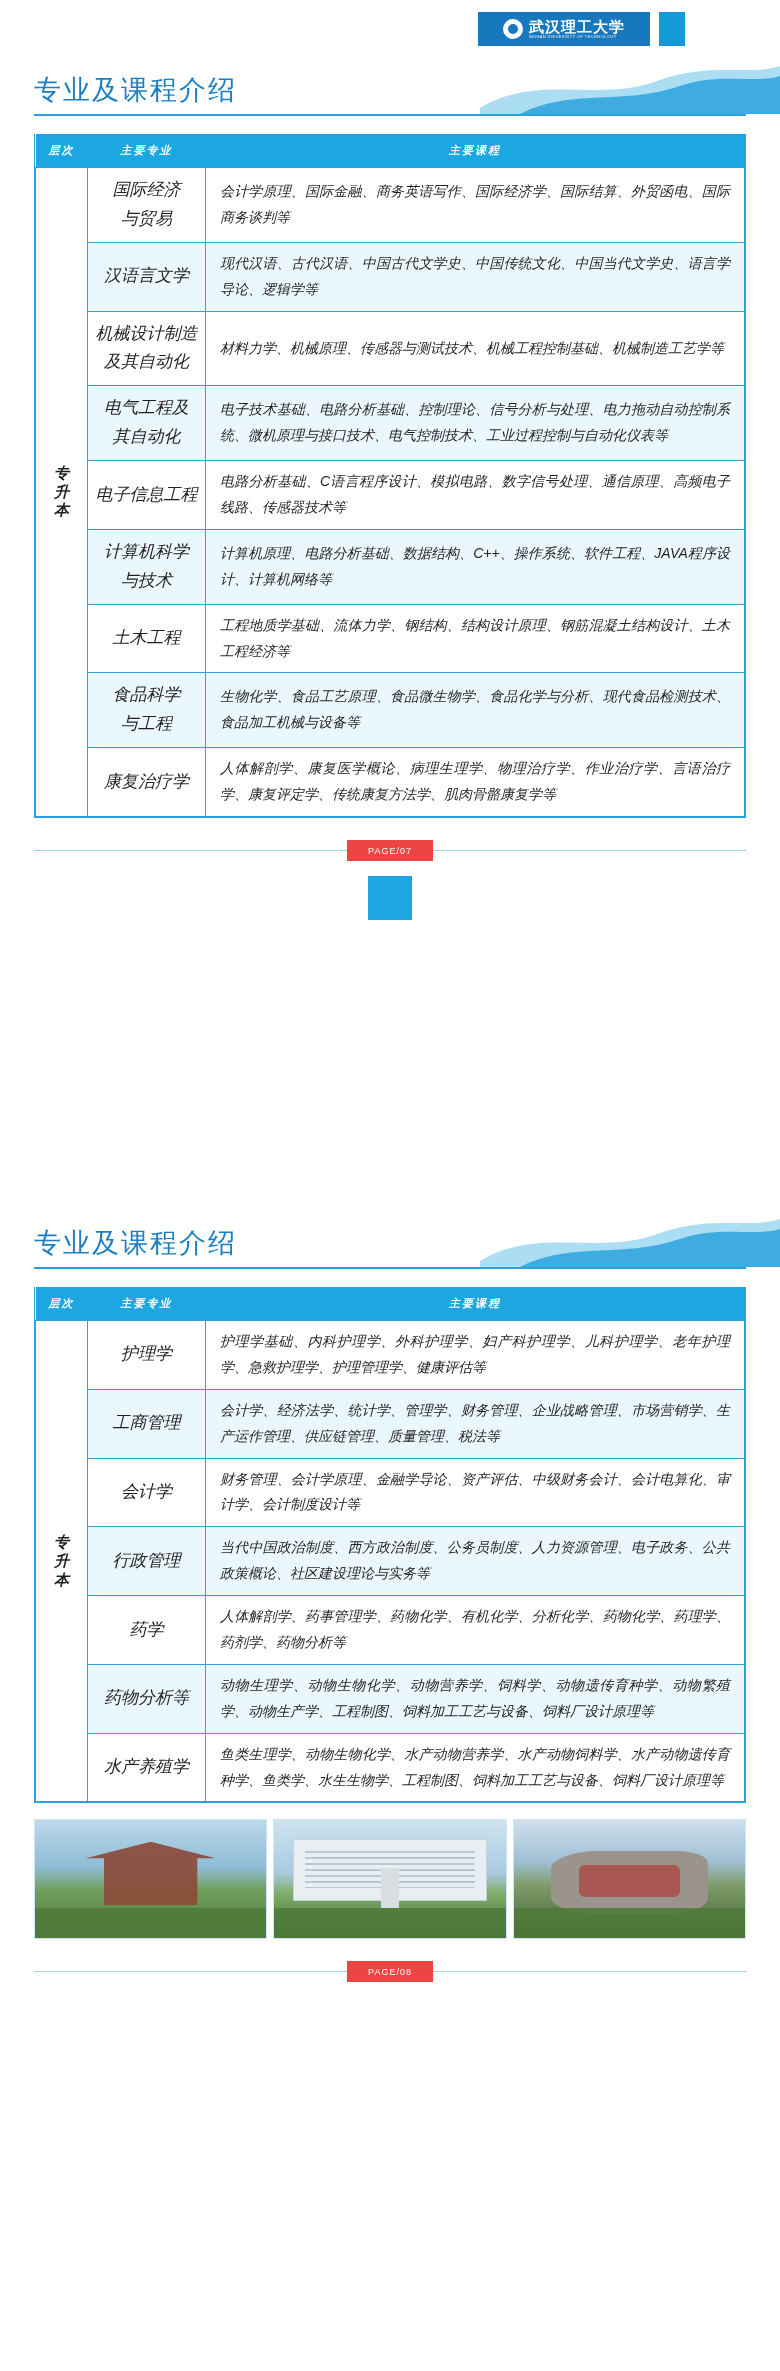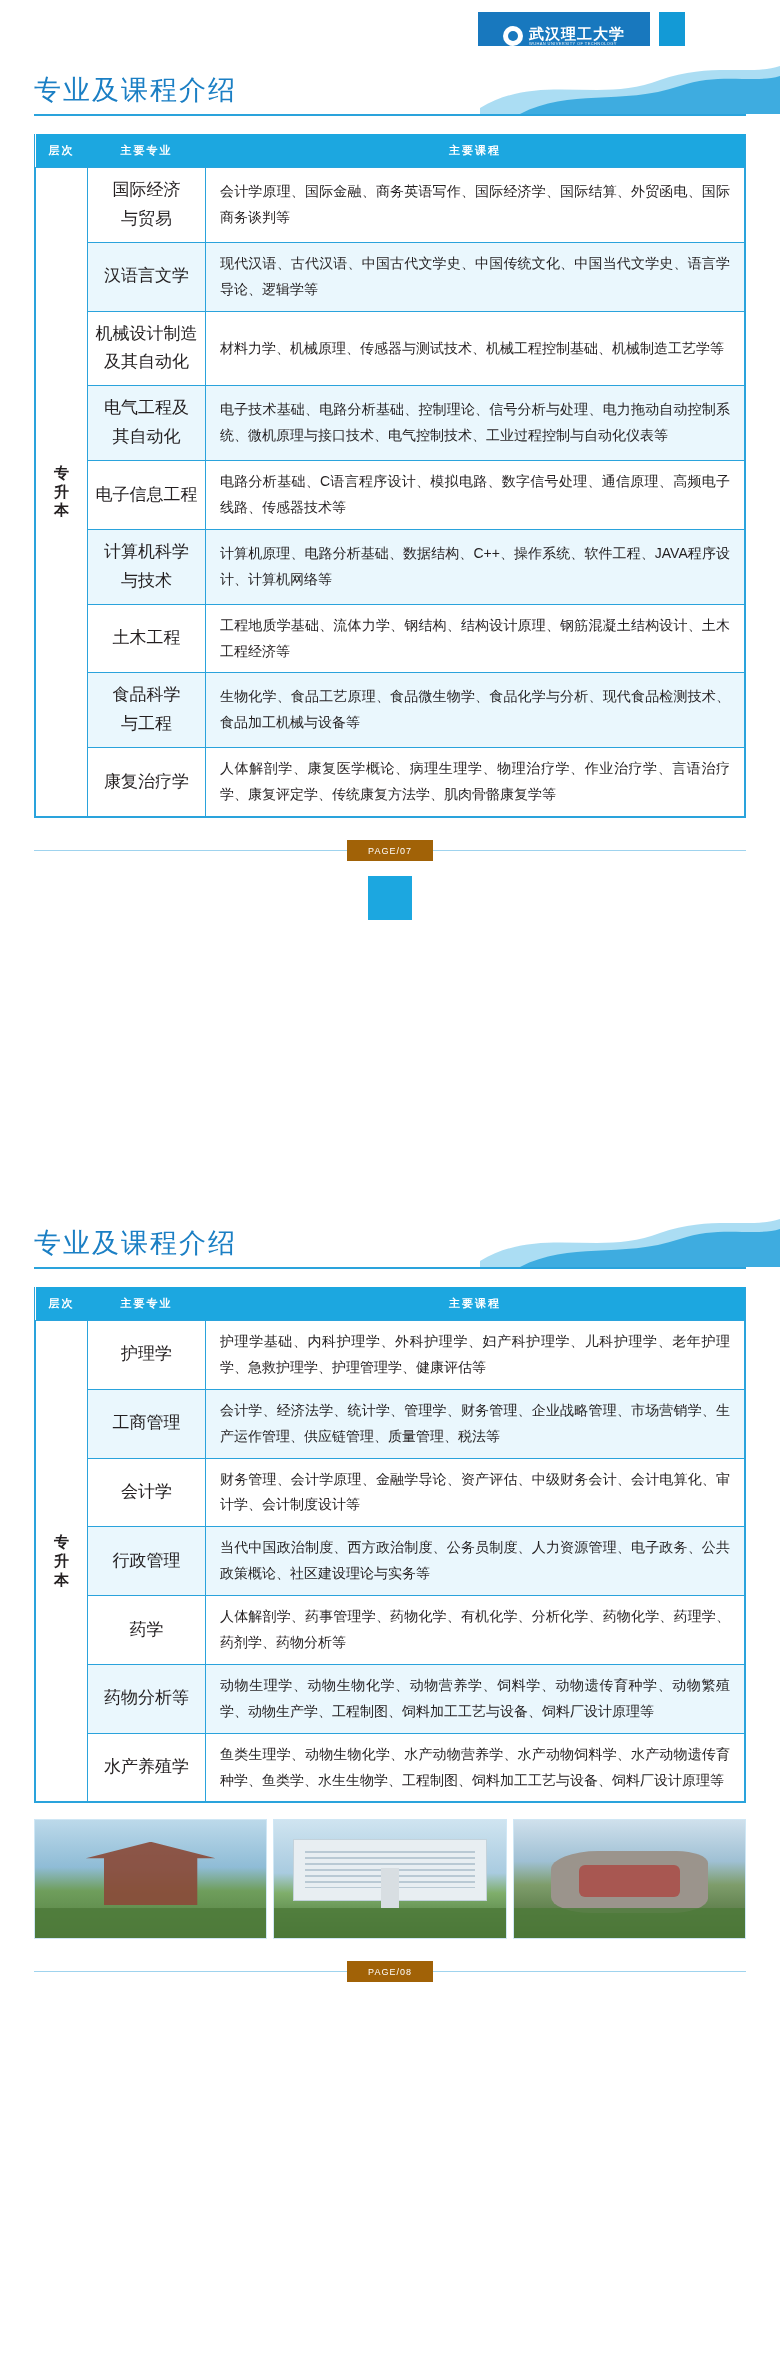--- a/index.html
+++ b/index.html
@@ -26,21 +26,21 @@
     width: 100%;
   }
   .logo-box {
     position: absolute;
     right: 130px;
     top: 12px;
     width: 172px;
     height: 34px;
     background: #1878be;
     display: flex;
-    align-items: flex-end;
+    align-items: center;
     justify-content: center;
   }
   .logo-inner {
     display: flex;
     align-items: center;
     gap: 6px;
   }
   .logo-mark {
     width: 20px;
     height: 20px;
@@ -127,20 +127,21 @@
     height: 52px;
     overflow: hidden;
   }
   .wave svg { display: block; }
 
   
   .table-wrap {
     margin: 12px 34px 0 34px;
     border: 1px solid #2aa3dc;
     border-top: none;
+    font-style: italic;
   }
   table.course {
     width: 100%;
     border-collapse: collapse;
     table-layout: fixed;
   }
   table.course thead th {
     background: #1ca7e0;
     color: #ffffff;
     font-size: 11px;
@@ -266,21 +267,21 @@
     height: 1px;
     background: #9fd3ee;
   }
   .page-badge {
     position: absolute;
     left: 50%;
     transform: translateX(-50%);
     top: 0;
     width: 86px;
     height: 21px;
-    background: #a16207;
+    background: #ef4444;
     color: #ffffff;
     font-size: 9px;
     letter-spacing: 1px;
     display: flex;
     align-items: center;
     justify-content: center;
   }
   .page-tail {
     position: absolute;
     left: 50%;

